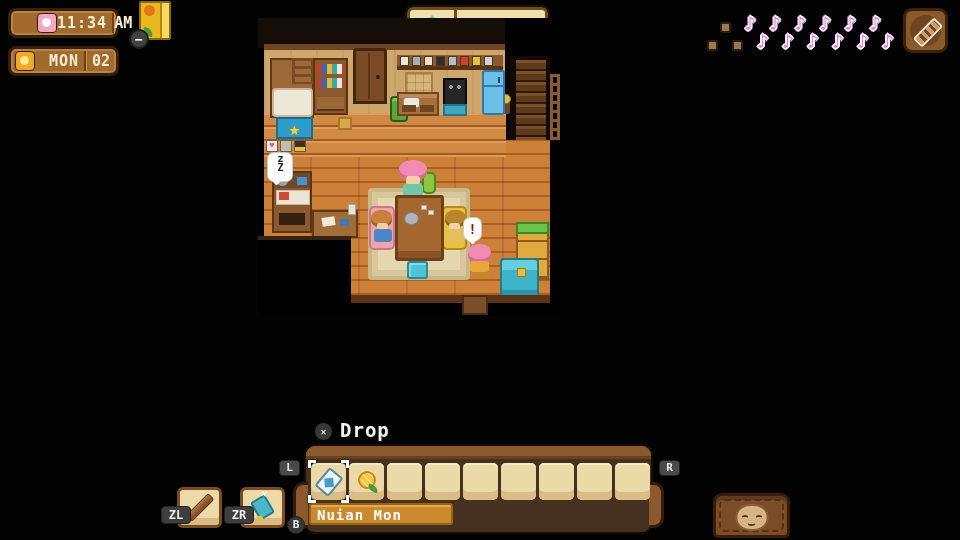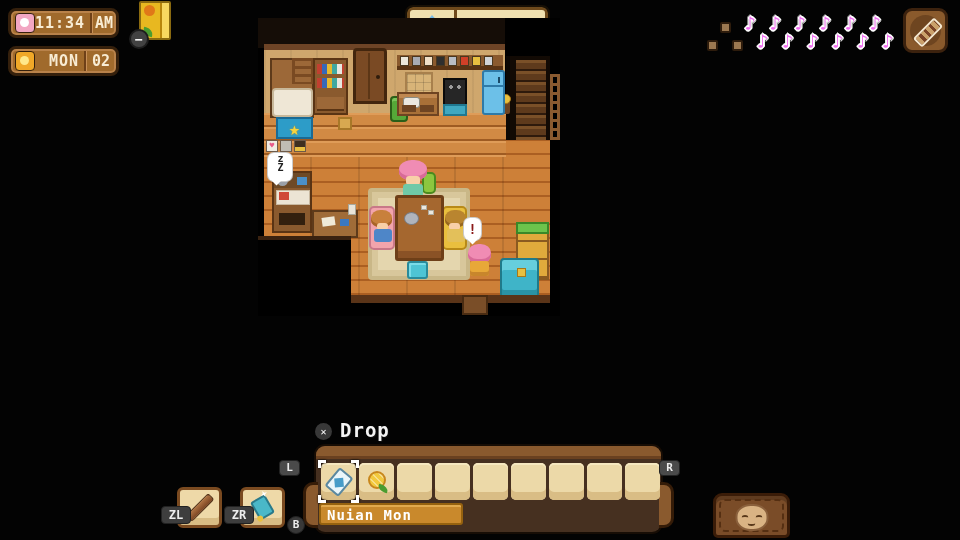--- a/index.html
+++ b/index.html
@@ -164,21 +164,21 @@
   .bubble-z{width:24px;height:28px;left:10px;top:135px;}
   .bubble-z .txt{writing-mode:vertical-rl;text-orientation:upright;font-size:10px;font-weight:bold;color:#222;line-height:24px;letter-spacing:-2px;}
   .bubble-alert{width:17px;height:22px;left:206px;top:200px;}
   .bubble-alert .txt{font-size:14px;font-weight:bold;color:#8b1a1a;line-height:22px;}
 
   
   .drop-x{left:315px;top:423px;width:17px;height:17px;border-radius:50%;background:#383838;color:#fff;
     font-size:10px;font-weight:bold;text-align:center;line-height:17px;}
   .drop-label{left:340px;top:419px;font-size:19px;font-weight:bold;color:#f4f4f4;text-shadow:1px 1px 0 #101010;letter-spacing:1px;}
 
-  .hotbar{left:316px;top:446px;width:345px;height:86px;background:#463020;border-radius:9px;box-shadow:0 0 0 2px #170d05;}
+  .hotbar{left:306px;top:446px;width:345px;height:86px;background:#463020;border-radius:9px;box-shadow:0 0 0 2px #170d05;}
   .hotbar-lip{position:absolute;left:0;top:0;right:0;height:13px;background:#8a5a2e;border-radius:9px 9px 0 0;box-shadow:inset 0 -3px 0 #6a4120;}
   .handle{position:absolute;width:15px;height:46px;background:#8a5a2e;border:3px solid #351c08;top:36px;box-sizing:border-box;}
   .handle-l{left:-13px;border-radius:10px 0 0 10px;border-right:0;}
   .handle-r{right:-13px;border-radius:0 10px 10px 0;border-left:0;}
 
   .slots{position:absolute;left:5px;top:17px;display:flex;}
   .slot{width:35px;height:37px;background:#ecd9a8;border-radius:5px;margin-right:3px;position:relative;
     box-shadow:inset 0 -8px 0 #d9bd85, inset 0 2px 0 #f6e8c0;display:flex;align-items:center;justify-content:center;}
   .cr{position:absolute;width:8px;height:8px;border:3px solid #fff;box-sizing:border-box;filter:drop-shadow(0 0 1px #000);}
   .cr-tl{top:-3px;left:-3px;border-right:0;border-bottom:0;}
@@ -217,21 +217,21 @@
     box-shadow:inset 0 4px 0 rgba(0,0,0,.22);}
   .pouch .stitch{position:absolute;left:3px;top:3px;right:3px;bottom:3px;border:2px dashed #552f12;border-radius:6px;}
   .pouch .face{position:absolute;left:50%;top:8px;transform:translateX(-50%);width:33px;height:27px;background:#d9b384;border:2px solid #8a603c;border-radius:46%;box-sizing:border-box;}
   .pouch .eye{position:absolute;top:9px;width:7px;height:4px;border-top:2px solid #5a3a1c;border-radius:50% 50% 0 0;}
   .pouch .eye-l{left:4px;} .pouch .eye-r{right:4px;}
   .pouch .mouth{position:absolute;left:50%;transform:translateX(-50%);top:14px;width:8px;height:4px;border-bottom:2px solid #5a3a1c;border-radius:0 0 50% 50%;}
 </style>
 </head>
 <body>
 
-<div class="hud-box" style="top:8px;">
+<div class="hud-box" style="top:8px;padding-left:22px;">
   <span class="hud-icon icon-pink"></span>
   <span class="hud-main px">11:34</span>
   <span class="hud-div"></span>
   <span class="hud-sub px">AM</span>
 </div>
 <div class="hud-box" style="top:46px;">
   <span class="hud-icon icon-gold"></span>
   <span class="hud-main px">MON</span>
   <span class="hud-div"></span>
   <span class="hud-sub px">02</span>

